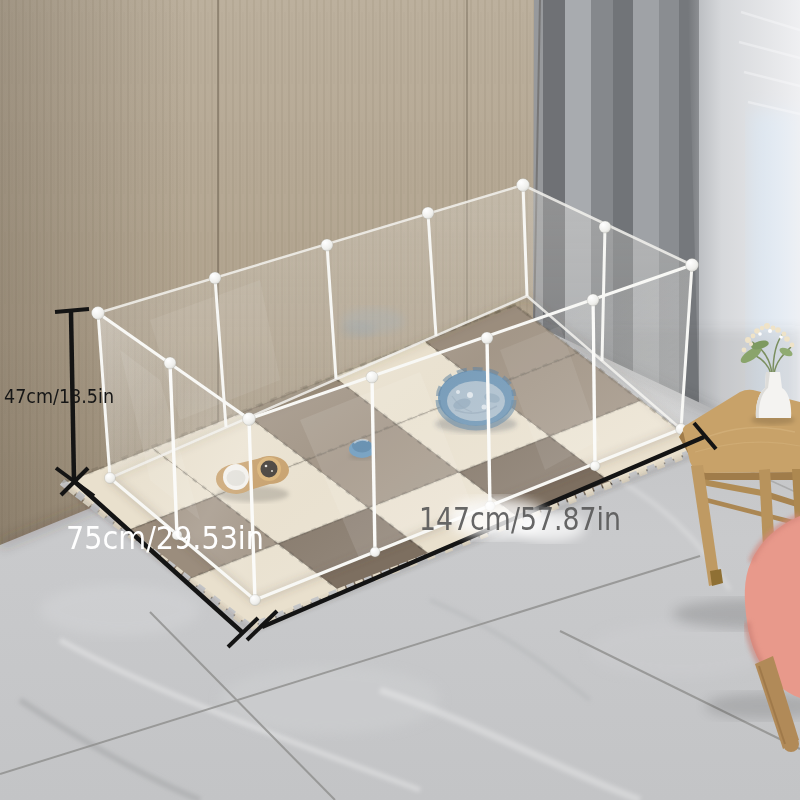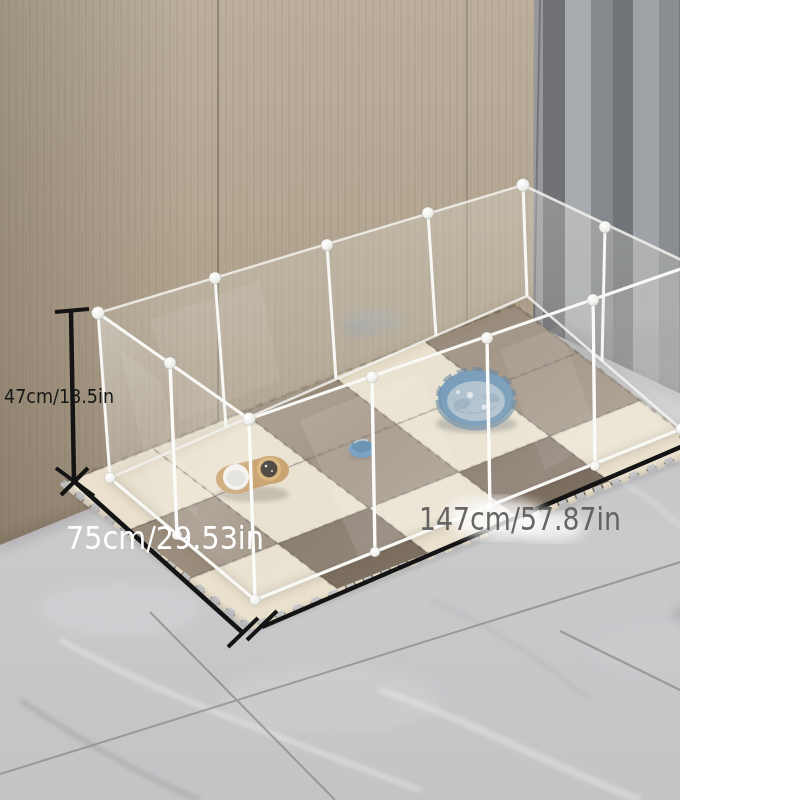--- a/index.html
+++ b/index.html
@@ -1,16 +1,16 @@
 <!DOCTYPE html>
 <html><head>
 <meta charset="utf-8">
 <style>
   html,body{margin:0;padding:0;background:#ffffff;}
-  #stage{width:680px;height:800px;position:relative;overflow:hidden;background:#fff;text-align:right;}
+  #stage{width:800px;height:800px;position:relative;overflow:hidden;background:#fff;text-align:right;}
   svg{display:block;}
   text{font-family:"DejaVu Sans", sans-serif;}
 </style>
 </head>
 <body>
 
 <div id="stage">
 <svg width="800" height="800" viewBox="0 0 800 800">
   <defs>
     <linearGradient id="wallG" x1="0" y1="0" x2="0" y2="1">

